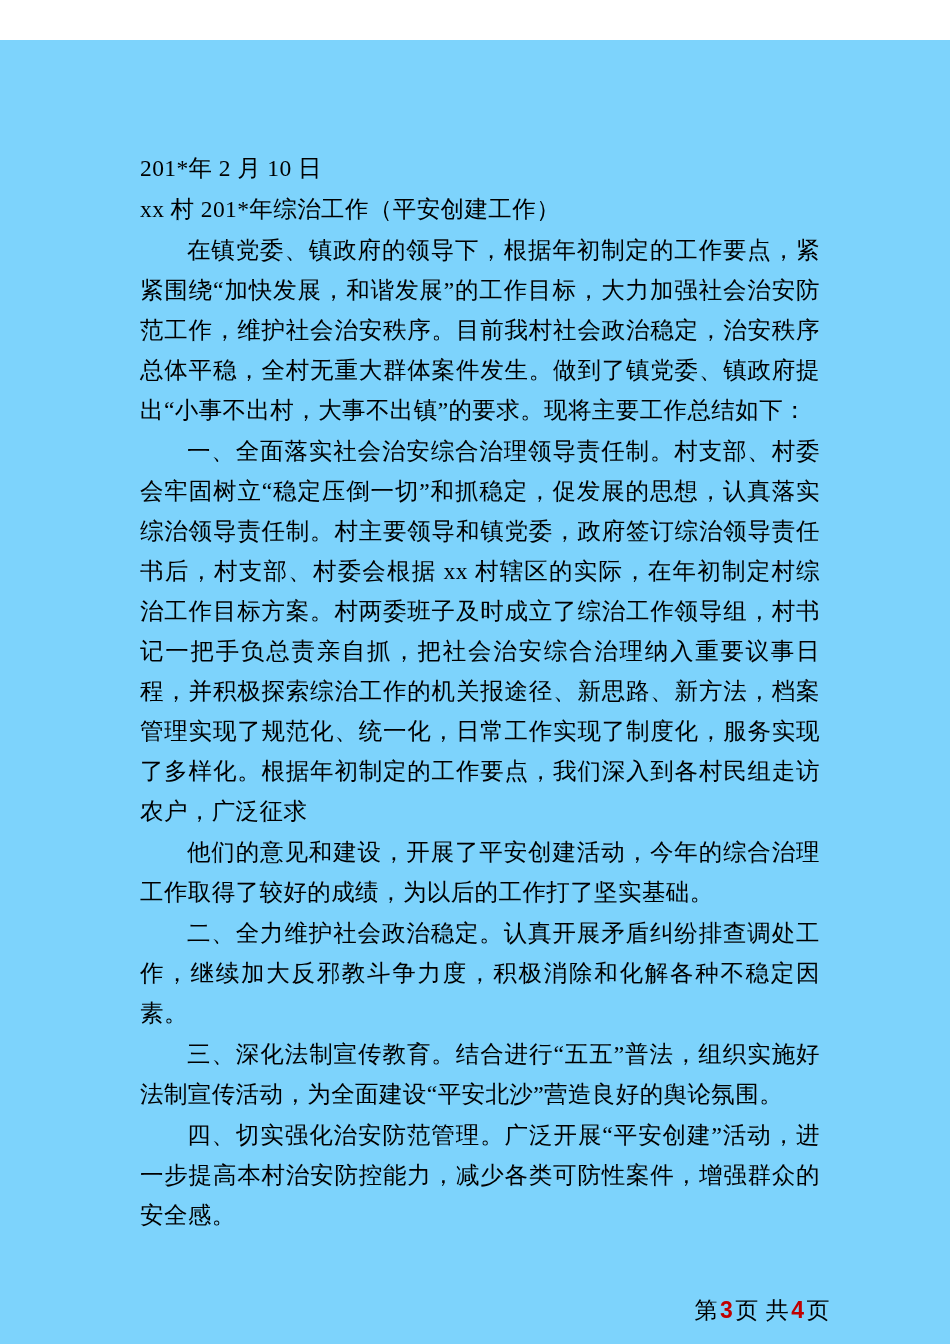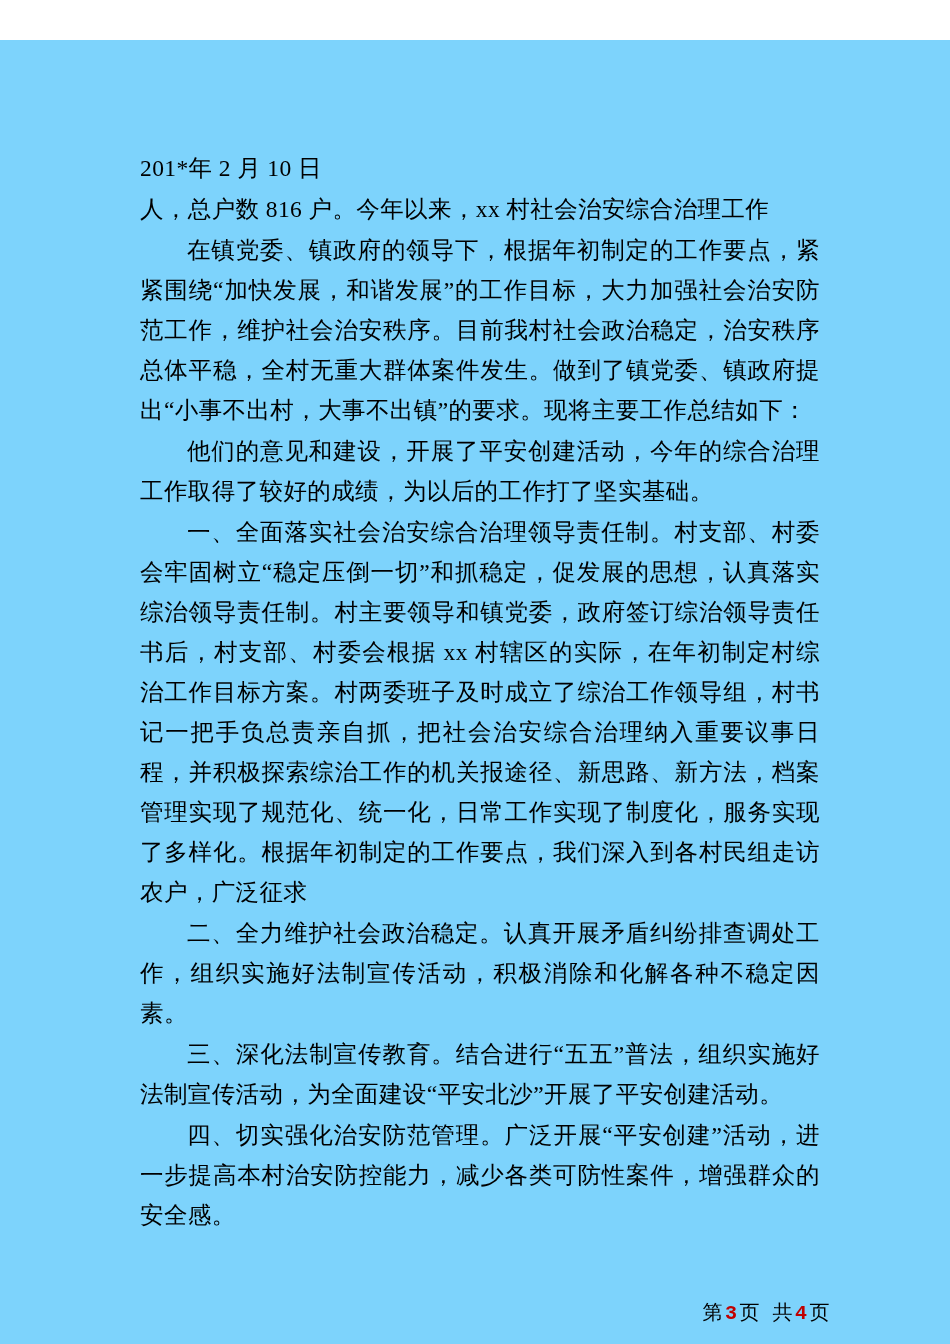--- a/index.html
+++ b/index.html
@@ -42,43 +42,43 @@
   p.indent {
     text-indent: 47px;
   }
   p.noindent {
     text-indent: 0;
   }
   .footer {
     position: absolute;
     right: 120px;
     bottom: 58px;
-    font-size: 20px;
-    font-family: Liberation Mono, monospace;
+    font-size: 23px;
+    font-family: Liberation Sans, sans-serif;
     color: #000;
     letter-spacing: 0.5px;
   }
   .footer .pnum {
     color: #c00000;
     font-weight: bold;
     padding: 0 2px;
   }
 </style>
 </head>
 <body>
 
 <div class="page">
   <div class="doc-body">
     <p class="noindent">201*年 2 月 10 日</p>
-    <p class="noindent">人，总户数 816 户。今年以来，xx 村社会治安综合治理工作</p>
+    <p class="noindent">xx 村 201*年综治工作（平安创建工作）</p>
     <p class="indent">在镇党委、镇政府的领导下，根据年初制定的工作要点，紧紧围绕“加快发展，和谐发展”的工作目标，大力加强社会治安防范工作，维护社会治安秩序。目前我村社会政治稳定，治安秩序总体平稳，全村无重大群体案件发生。做到了镇党委、镇政府提出“小事不出村，大事不出镇”的要求。现将主要工作总结如下：</p>
+    <p class="indent">一、全面落实社会治安综合治理领导责任制。村支部、村委会牢固树立“稳定压倒一切”和抓稳定，促发展的思想，认真落实综治领导责任制。村主要领导和镇党委，政府签订综治领导责任书后，村支部、村委会根据 xx 村辖区的实际，在年初制定村综治工作目标方案。村两委班子及时成立了综治工作领导组，村书记一把手负总责亲自抓，把社会治安综合治理纳入重要议事日程，并积极探索综治工作的机关报途径、新思路、新方法，档案管理实现了规范化、统一化，日常工作实现了制度化，服务实现了多样化。根据年初制定的工作要点，我们深入到各村民组走访农户，广泛征求</p>
     <p class="indent">他们的意见和建设，开展了平安创建活动，今年的综合治理工作取得了较好的成绩，为以后的工作打了坚实基础。</p>
-    <p class="indent">一、全面落实社会治安综合治理领导责任制。村支部、村委会牢固树立“稳定压倒一切”和抓稳定，促发展的思想，认真落实综治领导责任制。村主要领导和镇党委，政府签订综治领导责任书后，村支部、村委会根据 xx 村辖区的实际，在年初制定村综治工作目标方案。村两委班子及时成立了综治工作领导组，村书记一把手负总责亲自抓，把社会治安综合治理纳入重要议事日程，并积极探索综治工作的机关报途径、新思路、新方法，档案管理实现了规范化、统一化，日常工作实现了制度化，服务实现了多样化。根据年初制定的工作要点，我们深入到各村民组走访农户，广泛征求</p>
-    <p class="indent">二、全力维护社会政治稳定。认真开展矛盾纠纷排查调处工作，组织实施好法制宣传活动，积极消除和化解各种不稳定因素。</p>
-    <p class="indent">三、深化法制宣传教育。结合进行“五五”普法，组织实施好法制宣传活动，为全面建设“平安北沙”开展了平安创建活动。</p>
+    <p class="indent">二、全力维护社会政治稳定。认真开展矛盾纠纷排查调处工作，继续加大反邪教斗争力度，积极消除和化解各种不稳定因素。</p>
+    <p class="indent">三、深化法制宣传教育。结合进行“五五”普法，组织实施好法制宣传活动，为全面建设“平安北沙”营造良好的舆论氛围。</p>
     <p class="indent">四、切实强化治安防范管理。广泛开展“平安创建”活动，进一步提高本村治安防控能力，减少各类可防性案件，增强群众的安全感。</p>
 
   </div>
 
   <div class="footer">
     <span>第</span><span class="pnum">3</span><span>页 共</span><span class="pnum">4</span><span>页</span>
   </div>
 </div>
 
 </body></html>

